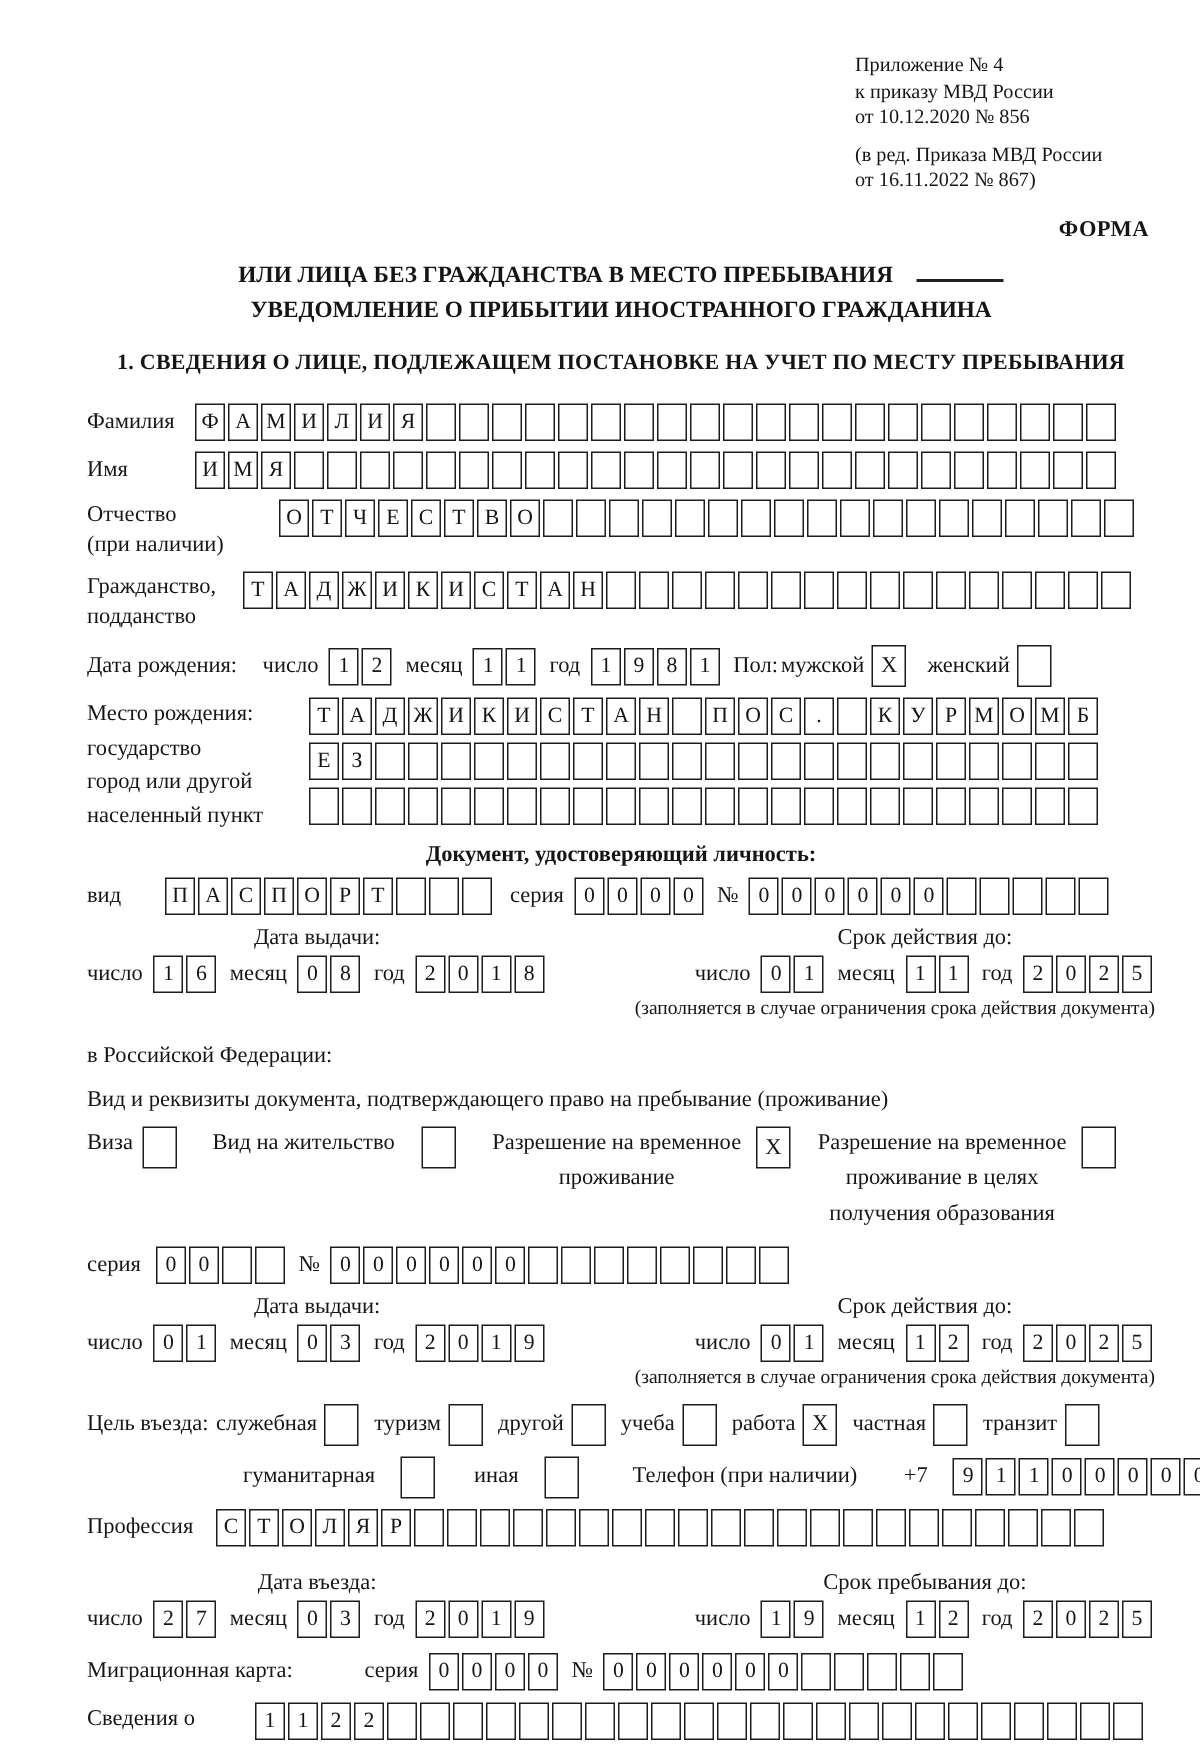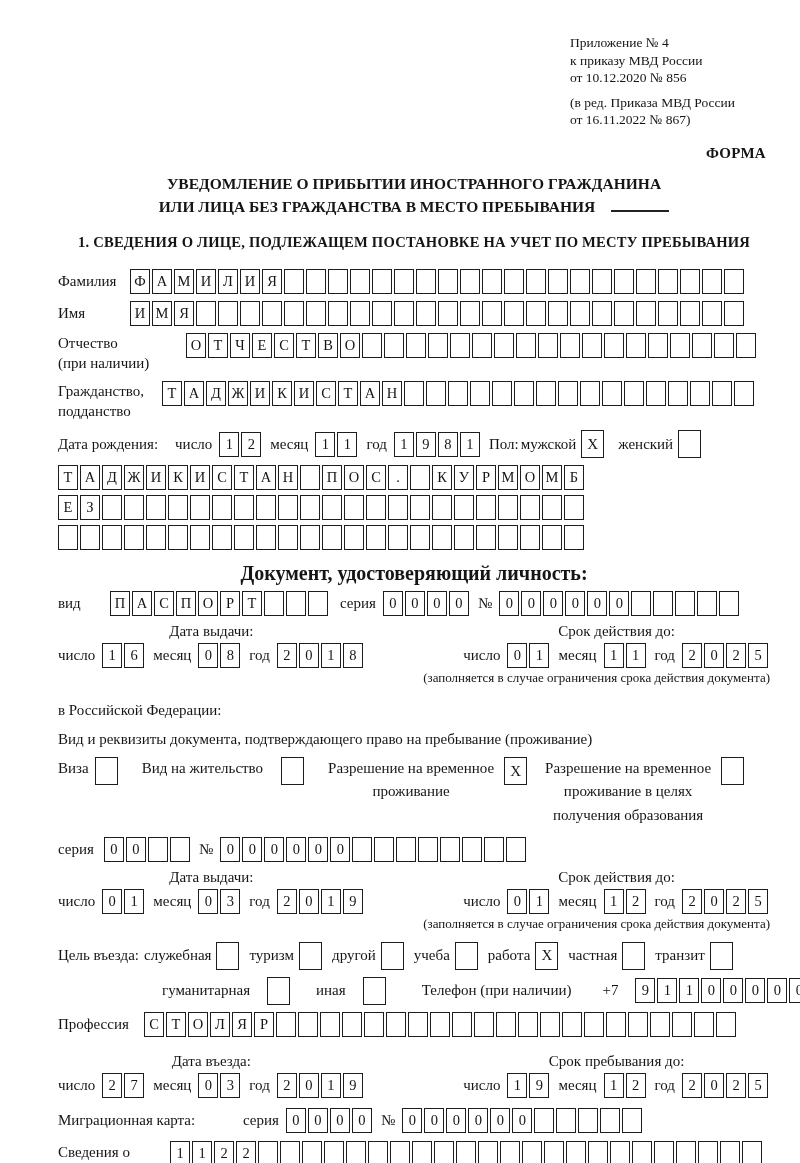--- a/index.html
+++ b/index.html
@@ -27,21 +27,21 @@
 
   .cell{flex:none;display:inline-flex;align-items:center;justify-content:center;width:20px;height:25px;border:1.6px solid #1d1d1d;margin-right:2px;font-size:14.5px;box-sizing:border-box;background:#fff;}
   .strip{display:inline-flex;flex:none;}
   .rows .strip{margin-bottom:5px;}
   .cb{flex:none;display:inline-flex;align-items:center;justify-content:center;width:23px;height:28px;border:1.6px solid #1d1d1d;font-size:15px;box-sizing:border-box;background:#fff;}
   .dl{flex:none;margin:0 7px;}
   .dl.first{margin-left:0;}
   .ml6{margin-left:6px;}.ml10{margin-left:10px;}.ml14{margin-left:14px;}.ml18{margin-left:18px;}.ml24{margin-left:24px;}
   .mr6{margin-right:6px;}.mr10{margin-right:10px;}
 
-  .dochead{text-align:center;font-weight:bold;margin:2px 0 6px;font-size:20px;}
+  .dochead{text-align:center;font-weight:bold;margin:2px 0 6px;font-size:15px;}
 
   .dates{display:flex;align-items:center;margin:2px 0 2px;}
   .dg{flex:none;}
   .dg .dhead{text-align:center;margin-bottom:3px;}
   .dg .dline{display:flex;align-items:center;}
   .dg2{margin-left:auto;}
   .dnote{font-size:13px;text-align:right;margin:2px 0 8px;}
   .dates-gap{margin-bottom:10px;}
 
   .intro{line-height:1.9;margin-bottom:4px;}
@@ -61,25 +61,25 @@
     <div>к приказу МВД России</div>
     <div>от 10.12.2020 № 856</div>
     <div class="gap"></div>
     <div>(в ред. Приказа МВД России</div>
     <div>от 16.11.2022 № 867)</div>
   </div>
 
   <div class="forma">ФОРМА</div>
 
   <div class="title">
-    <div>УВЕДОМЛЕНИЕ О ПРИБЫТИИ ИНОСТРАННОГО ГРАЖДАНИНА</div>
     <div>
       <span>ИЛИ ЛИЦА БЕЗ ГРАЖДАНСТВА В МЕСТО ПРЕБЫВАНИЯ</span>
       <span class="tline"></span>
     </div>
+    <div>УВЕДОМЛЕНИЕ О ПРИБЫТИИ ИНОСТРАННОГО ГРАЖДАНИНА</div>
   </div>
 
   <div class="sect">1. СВЕДЕНИЯ О ЛИЦЕ, ПОДЛЕЖАЩЕМ ПОСТАНОВКЕ НА УЧЕТ ПО МЕСТУ ПРЕБЫВАНИЯ</div>
 
   <div class="frow">
     <span class="lbl w72">Фамилия</span>
     <span class="strip">
         <span class="cell">Ф</span>
         <span class="cell">А</span>
         <span class="cell">М</span>
@@ -236,20 +236,26 @@
         <span class="cell">1</span>
       </span>
     <span class="dl" style="margin-right:2px;">Пол:</span>
     <span class="cbl">мужской</span>
     <span class="cb">X</span>
     <span class="cbl ml14">женский</span>
     <span class="cb"></span>
   </div>
 
   <div class="frow top">
+    <div class="lblcol w148">
+      <div>Место рождения:</div>
+      <div>государство</div>
+      <div>город или другой</div>
+      <div>населенный пункт</div>
+    </div>
     <div class="rows">
       <div class="strip">
           <span class="cell">Т</span>
           <span class="cell">А</span>
           <span class="cell">Д</span>
           <span class="cell">Ж</span>
           <span class="cell">И</span>
           <span class="cell">К</span>
           <span class="cell">И</span>
           <span class="cell">С</span>

